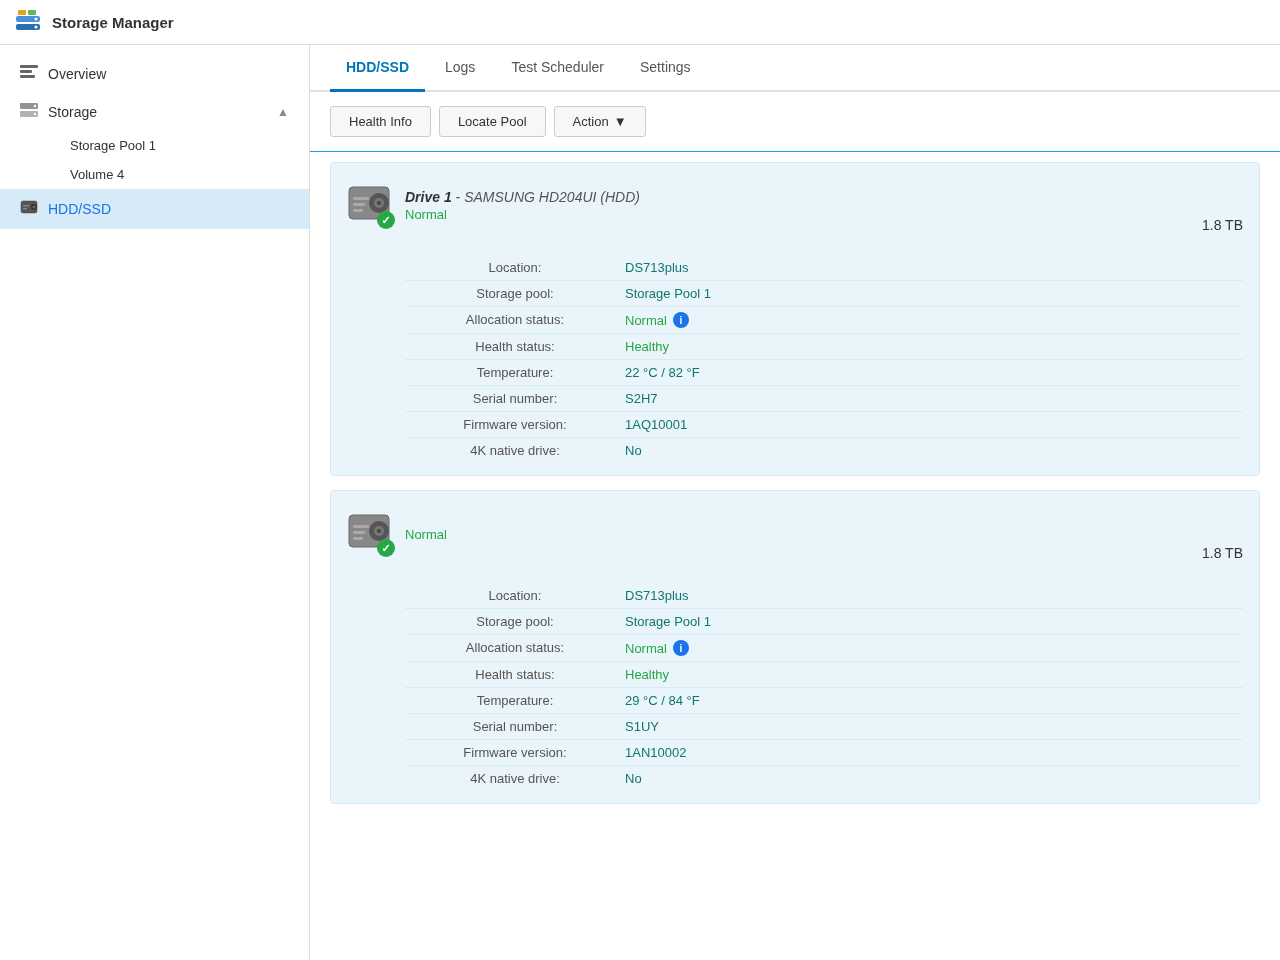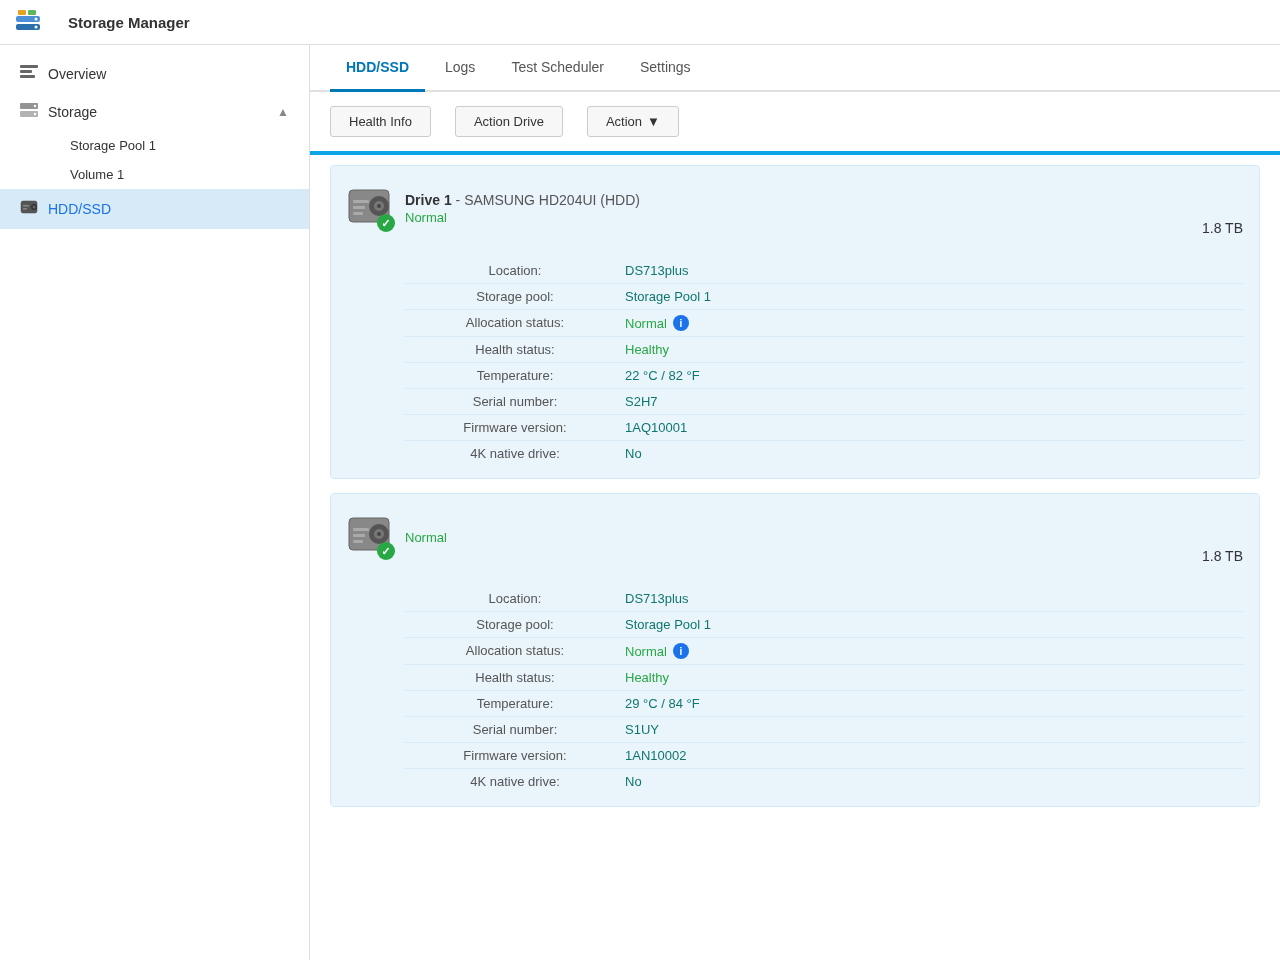--- a/index.html
+++ b/index.html
@@ -6,21 +6,21 @@
     body { font-family: 'Segoe UI', Arial, sans-serif; font-size: 14px; color: #333; background: #f0f0f0; height: 960px; overflow: hidden; }
 
     
     .titlebar {
       height: 45px;
       background: #fff;
       border-bottom: 1px solid #ddd;
       display: flex;
       align-items: center;
       padding: 0 14px;
-      gap: 26px;
+      gap: 10px;
     }
     .titlebar-title {
       font-size: 15px;
       font-weight: 600;
       color: #333;
     }
 
     
     .layout {
       display: flex;
@@ -88,22 +88,22 @@
     .tab.active {
       color: #0077b6;
       border-bottom: 3px solid #0077b6;
       font-weight: 600;
     }
 
     
     .toolbar {
       padding: 14px 20px;
       display: flex;
-      gap: 24px;
-      border-bottom: 4px solid #0ea5e9;
+      gap: 8px;
+      border-bottom: 1px solid #0ea5e9;
     }
     .btn {
       padding: 7px 18px;
       border: 1px solid #ccc;
       background: #f7f7f7;
       border-radius: 3px;
       cursor: pointer;
       font-size: 13px;
       color: #333;
       display: flex;
@@ -152,20 +152,21 @@
       font-size: 11px;
       font-weight: bold;
     }
     .drive-title-area {
       flex: 1;
     }
     .drive-name {
       font-size: 14px;
       font-weight: 600;
       color: #333;
+      font-style: italic;
     }
     .drive-name-bold { font-weight: 700; }
     .drive-name-sub { font-weight: 400; color: #555; }
     .drive-status-text {
       color: #28a745;
       font-size: 13px;
       font-weight: 500;
       margin-top: 2px;
     }
     .drive-size {
@@ -265,21 +266,21 @@
       </span>
       <span class="sidebar-item-label">Storage</span>
       <span class="sidebar-item-arrow">▲</span>
     </div>
 
     <div class="sidebar-sub">
       <div class="sidebar-sub-item">
         <span>Storage Pool 1</span>
       </div>
       <div class="sidebar-sub-item">
-        <span>Volume 1</span>
+        <span>Volume 4</span>
       </div>
     </div>
 
     <div class="sidebar-item active">
       <span class="sidebar-item-icon">
         <svg width="18" height="16" viewBox="0 0 18 16">
           <rect x="1" y="2" width="16" height="12" rx="2" fill="#555" stroke="#444" stroke-width="0.5"></rect>
           <circle cx="14" cy="8" r="3" fill="#333"></circle>
           <circle cx="14" cy="8" r="1.5" fill="#666"></circle>
           <rect x="3" y="6" width="6" height="1.5" rx="0.5" fill="#888"></rect>
@@ -306,21 +307,21 @@
       <div class="tab">
         <span>Settings</span>
       </div>
     </div>
 
     <div class="toolbar">
       <button class="btn">
         <span>Health Info</span>
       </button>
       <button class="btn">
-        <span>Action Drive</span>
+        <span>Locate Pool</span>
       </button>
       <button class="btn">
         <span>Action</span>
         <span>▼</span>
       </button>
     </div>
 
     <div class="drive-list">
 
       <div class="drive-card selected">

